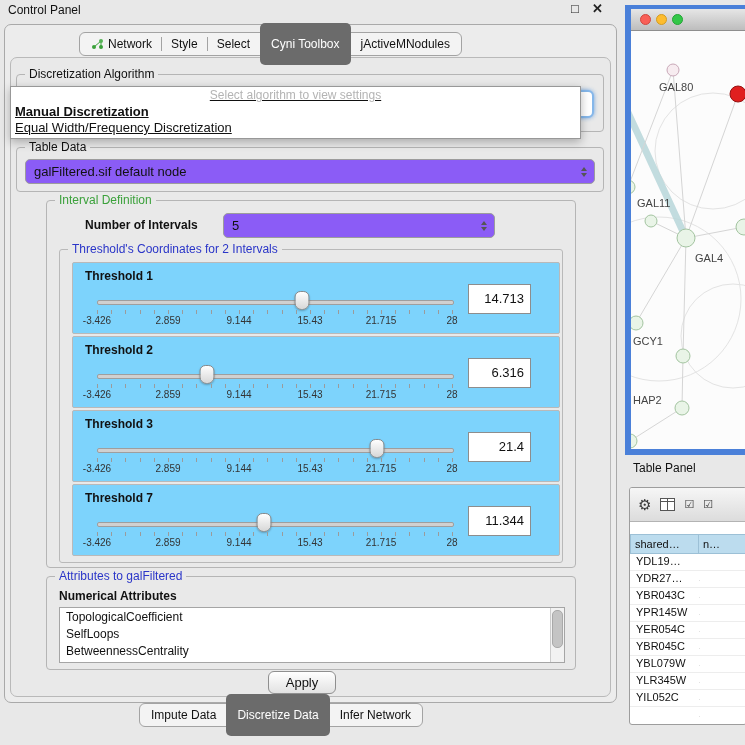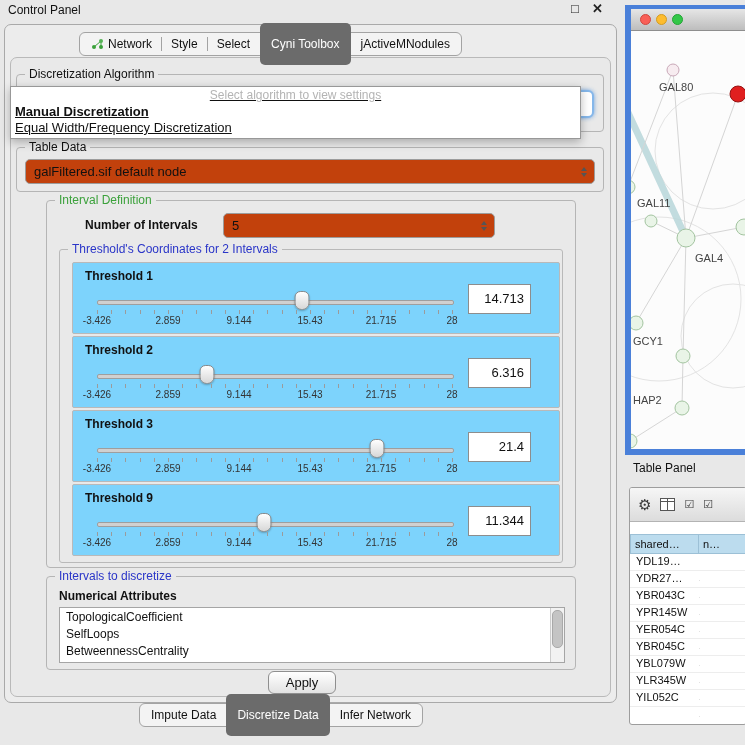--- a/index.html
+++ b/index.html
@@ -36,21 +36,21 @@
   #algo-group{left:16px;top:74px;width:586px;height:56px;z-index:1;}
   #algo-combo{left:24px;top:90px;width:566px;height:24px;background:#fff;border:2px solid #85b7ea;
               border-radius:6px;box-shadow:0 0 4px rgba(90,150,220,.85);z-index:2;}
   #algo-popup{left:10px;top:86px;width:569px;height:51px;background:#fff;border:1px solid #989898;
               box-shadow:0 3px 9px rgba(0,0,0,.28);z-index:10;text-decoration:underline;}
   #popup-prompt{text-align:center;color:#b4b4b4;font-size:12px;line-height:17px;}
   .popup-opt{font-size:13px;line-height:16px;padding:0 4px;white-space:nowrap;}
   .popup-opt.bold{font-weight:bold;}
 
   #tabledata-group{left:16px;top:147px;width:586px;height:43px;}
-  .combo{position:absolute;background:#c2410c;border:1px solid #9c9c9c;border-radius:5px;
+  .combo{position:absolute;background:#8b5cf6;border:1px solid #9c9c9c;border-radius:5px;
          font-size:13px;display:flex;align-items:center;}
   .combo .val{flex:1;padding-left:8px;white-space:nowrap;overflow:hidden;}
   .stepper{width:15px;display:flex;flex-direction:column;align-items:center;justify-content:center;
            gap:2px;padding-right:3px;}
   .tri-up{width:0;height:0;border-left:3.5px solid transparent;border-right:3.5px solid transparent;
           border-bottom:4px solid #555;}
   .tri-down{width:0;height:0;border-left:3.5px solid transparent;border-right:3.5px solid transparent;
             border-top:4px solid #555;}
   #tabledata-combo{left:8px;top:11px;width:568px;height:23px;}
 
@@ -240,41 +240,41 @@
         <span class="s1">2.859</span>
         <span class="s2">9.144</span>
         <span class="s3">15.43</span>
         <span class="s4">21.715</span>
         <span class="s5">28</span>
       </div>
       <div class="thr-value">21.4</div>
     </div>
 
     <div class="thr-panel tp4">
-      <span class="thr-label">Threshold 9</span>
+      <span class="thr-label">Threshold 7</span>
       <div class="track-wrap">
         <div class="track"></div>
         <div class="thumb" style="left: 47%;"></div>
       </div>
       <div class="ticks"></div>
       <div class="scale">
         <span class="s0">-3.426</span>
         <span class="s1">2.859</span>
         <span class="s2">9.144</span>
         <span class="s3">15.43</span>
         <span class="s4">21.715</span>
         <span class="s5">28</span>
       </div>
       <div class="thr-value">11.344</div>
     </div>
   </div>
 </div>
 
 <div class="abs group" id="attr-group">
-  <span class="legend blue">Intervals to discretize</span>
+  <span class="legend blue">Attributes to galFiltered</span>
   <span class="abs" id="attr-sub">Numerical Attributes</span>
   <div class="abs" id="attr-list">
     <div class="attr-item">TopologicalCoefficient</div>
     <div class="attr-item">SelfLoops</div>
     <div class="attr-item">BetweennessCentrality</div>
     <div id="attr-scroll">
         <div id="attr-thumb"></div>
       </div>
   </div>
 </div>

